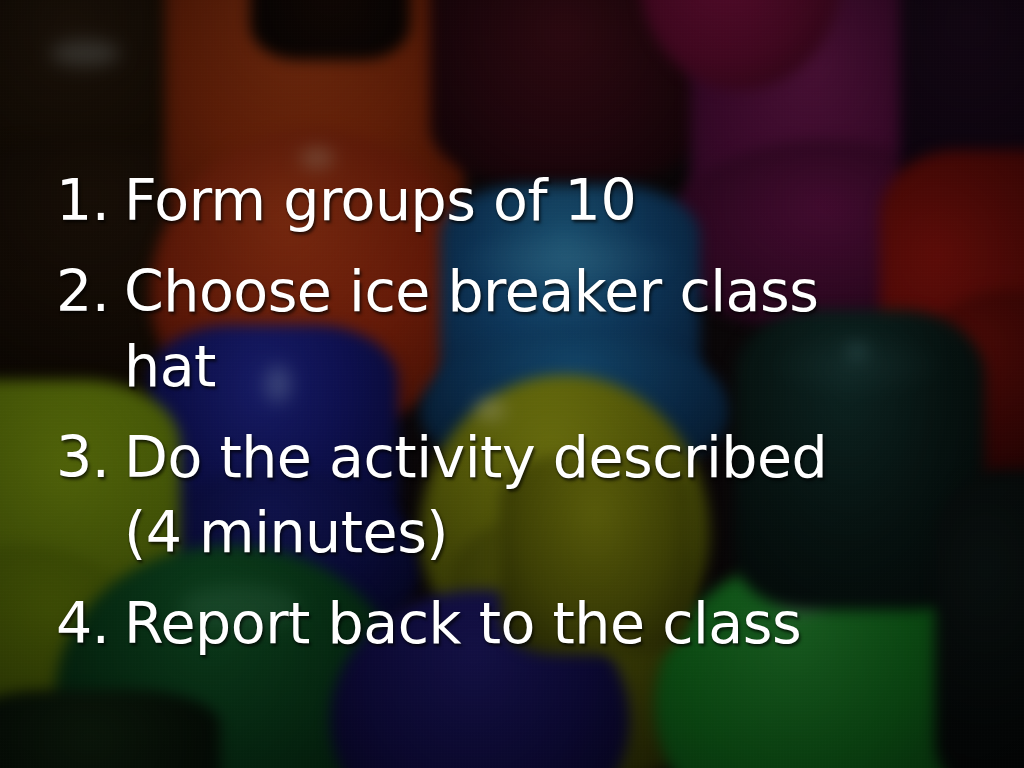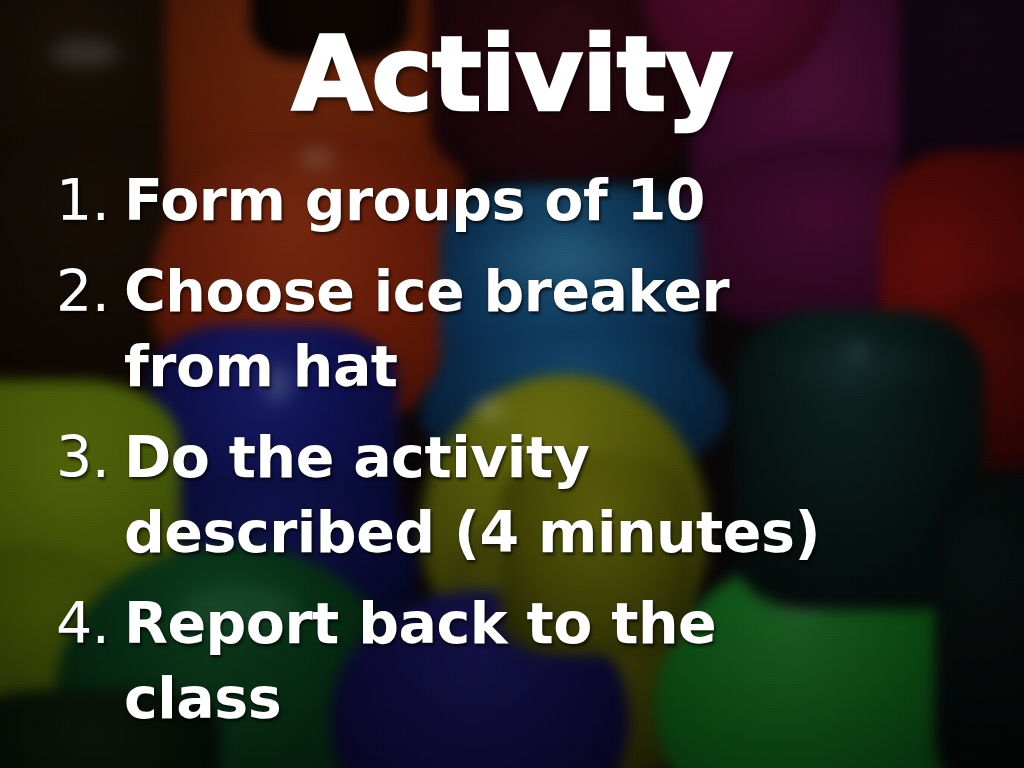--- a/index.html
+++ b/index.html
@@ -123,21 +123,20 @@
 
   .marker {
     position: absolute;
     left: 4px;
     top: 0;
     width: 66px;
     text-align: left;
   }
   .itext {
     display: block;
-    font-weight: bold;
   }
 </style>
 </head>
 <body>
 
 <div id="slide">
 
   <div id="photo">
 
     <div class="cap sq" style="left:-60px; top:-70px; width:330px; height:330px; background:radial-gradient(ellipse at 40% 30%, #3a2512 0%, #221405 45%, #0d0703 100%);"></div>
@@ -193,32 +192,31 @@
     <div class="cap sq" style="left:-40px; top:690px; width:260px; height:160px; background:radial-gradient(ellipse at 50% 30%, #1a3a18 0%, #0a1c0b 60%, #030803 100%);"></div>
 
     <div class="cap sq" style="left:250px; top:-140px; width:160px; height:200px; background:radial-gradient(ellipse at 50% 60%, #241008 0%, #120704 60%, #060302 100%);"></div>
 
     <div id="darken"></div>
     <div id="grain"></div>
   </div>
 
   <div id="content">
 
-    <div id="title">Activity</div>
 
     <ol id="list">
 
       <li class="item">
         <span class="marker">1.</span>
         <span class="itext">Form groups of 10</span>
       </li>
 
       <li class="item">
         <span class="marker">2.</span>
-        <span class="itext">Choose ice breaker from hat</span>
+        <span class="itext">Choose ice breaker class hat</span>
       </li>
 
       <li class="item">
         <span class="marker">3.</span>
         <span class="itext">Do the activity described (4 minutes)</span>
       </li>
 
       <li class="item">
         <span class="marker">4.</span>
         <span class="itext">Report back to the class</span>

